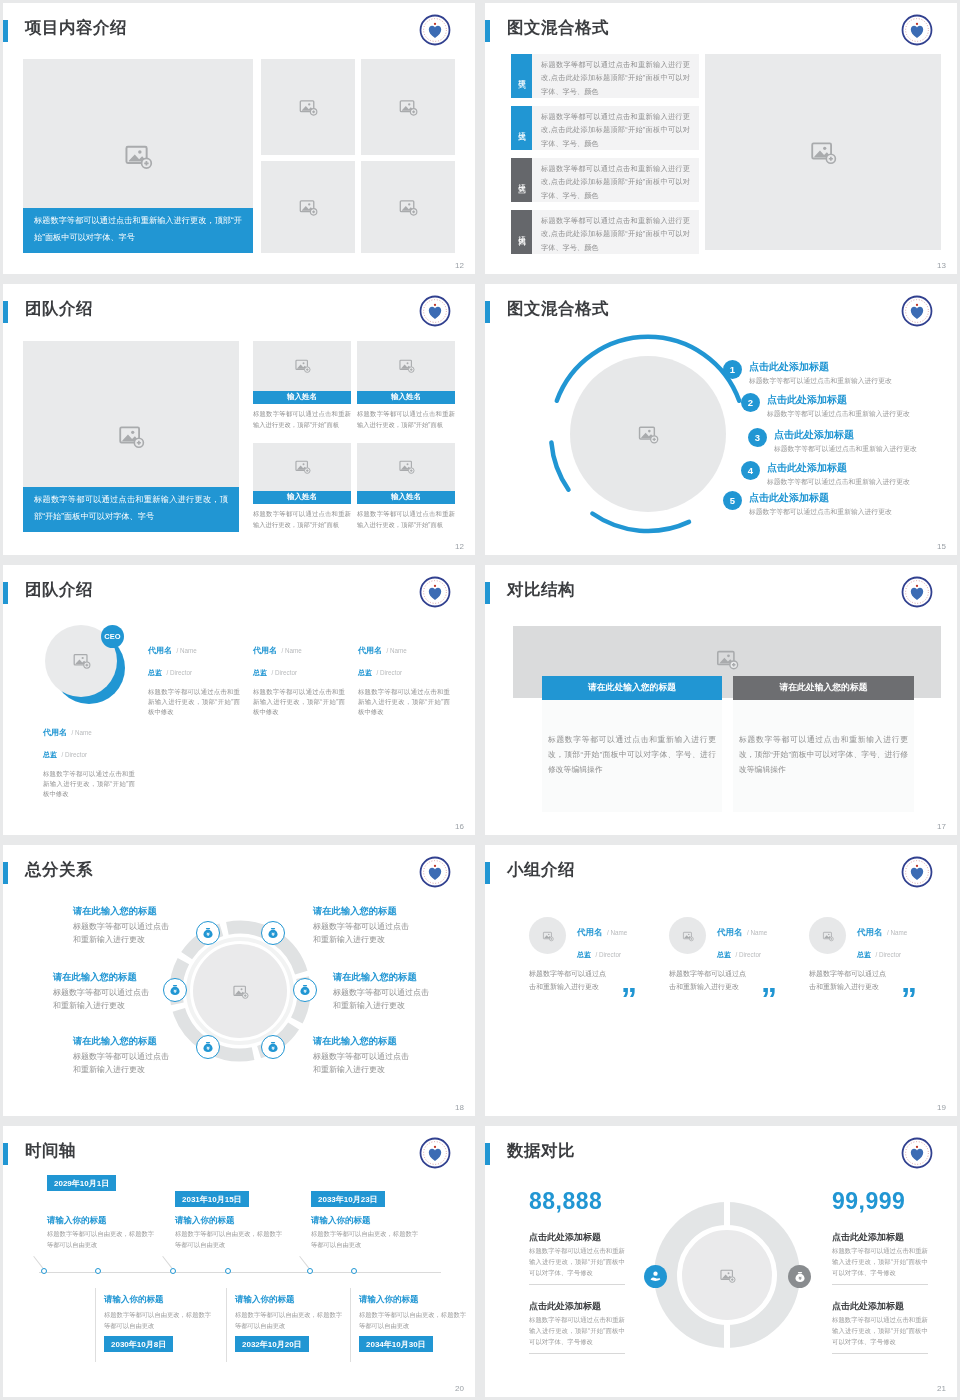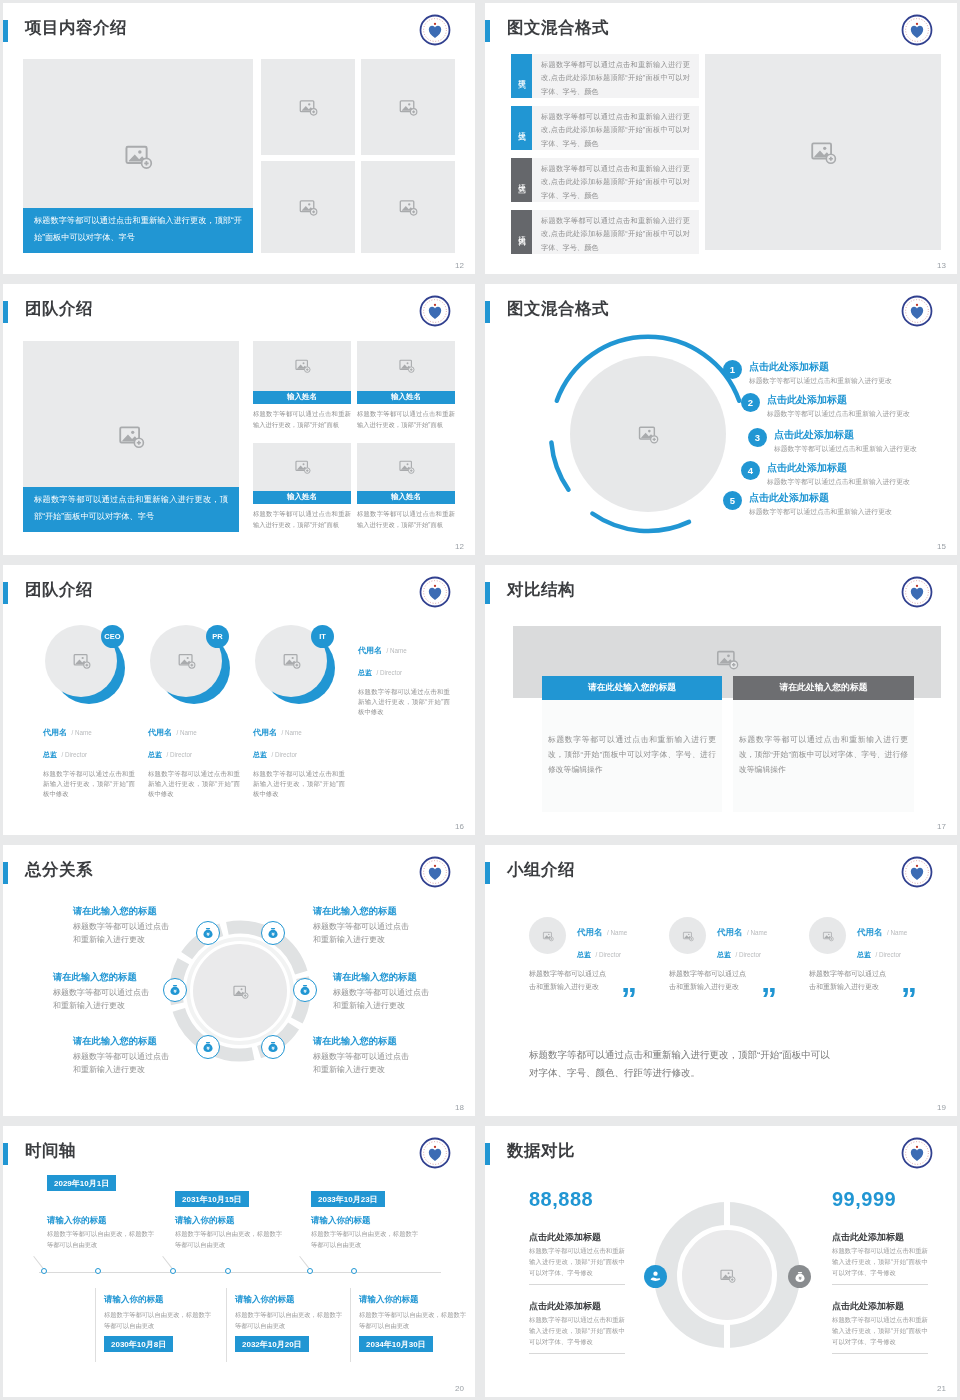--- a/index.html
+++ b/index.html
@@ -55,21 +55,21 @@
   .tth{position:absolute;font-size:8.5px;font-weight:bold;color:var(--accent)}
   .ttd{position:absolute;font-size:6.3px;line-height:1.75;color:#9b9b9b;width:112px}
   .dot{position:absolute;width:6px;height:6px;border:1.5px solid var(--accent);border-radius:50%;background:#fff}
   .tline{position:absolute;height:1px;background:#dadada}
   .diag{position:absolute;width:15px;height:1px;background:#d9d9d9;transform:rotate(52deg);transform-origin:left top}
   .bgrp{position:absolute;border-left:1px solid #dedede;padding:6px 0 0 8px;height:74px}
   .bgrp .h{font-size:8.5px;font-weight:bold;color:var(--accent)}
   .bgrp .d{font-size:6.3px;line-height:1.75;color:#9b9b9b;width:108px;margin-top:3px}
   .bgrp .dt{display:inline-block;background:var(--accent);color:#fff;font-size:8px;font-weight:bold;padding:2.5px 7px;margin-top:5px}
   
-  .bigval{position:absolute;font-size:20px;font-weight:bold;color:var(--accent);letter-spacing:.5px}
+  .bigval{position:absolute;font-size:23px;font-weight:bold;color:var(--accent);letter-spacing:.5px}
   .sb-h{position:absolute;font-size:9px;font-weight:bold;color:#3e4043}
   .sb-d{position:absolute;font-size:6.4px;line-height:1.7;color:#9b9b9b;width:96px;text-align:justify}
   .sb-l{position:absolute;width:96px;border-top:1px solid #d8d8d8}
   .halfc{position:absolute;left:169px;top:76px;width:146px;height:146px}
   .halfc .c{position:absolute;inset:0;border-radius:50%;background:#e3e5e6}
   .halfc .stripe{position:absolute;left:70px;top:0;width:6px;height:146px;background:#fff}
   .halfc .inner{position:absolute;inset:23px;border-radius:50%;background:#eaeaeb;border:5px solid #fff;display:flex;align-items:center;justify-content:center}
   .sicon{position:absolute;width:23px;height:23px;border-radius:50%;display:flex;align-items:center;justify-content:center}
 </style>
 </head>
@@ -329,51 +329,25 @@
                 <path d="M20.3 17.4v3.8M18.4 19.3h3.8" stroke="#a9abad" stroke-width="1.5" fill="none"></path>
               </svg></span>
           </div>
           <div class="mbadge">CEO</div>
         </div>
       <div style="margin-top:14px"><span class="mname">代用名</span> <span class="men">/ Name</span></div>
       <div style="margin-top:4px"><span class="mrole">总监</span> <span class="men">/ Director</span></div>
       <p class="mdesc" style="margin-top:8px">标题数字等都可以通过点击和重新输入进行更改，顶部“开始”面板中修改</p>
     </div>
     <div class="mem" style="left:145px;top:60px">
-      <div class="mwrap">
-          <div class="mblue"></div>
-          <div class="mgray">
-            <span class="ic" style="width:19px;height:19px"><svg viewBox="0 0 26 26" width="100%" height="100%">
-                <rect x="3" y="5" width="17.5" height="14" rx="1.2" fill="none" stroke="#a9abad" stroke-width="1.7"></rect>
-                <circle cx="14.6" cy="9.6" r="1.5" fill="#a9abad"></circle>
-                <path d="M5 17.2l5.2-5.6 3.8 4.2 2.6-2.6 2.9 3.2v1.4H5z" fill="#a9abad"></path>
-                <circle cx="20.3" cy="19.3" r="4.2" fill="#e9eaeb" stroke="#a9abad" stroke-width="1.5"></circle>
-                <path d="M20.3 17.4v3.8M18.4 19.3h3.8" stroke="#a9abad" stroke-width="1.5" fill="none"></path>
-              </svg></span>
-          </div>
-          <div class="mbadge">PR</div>
-        </div>
       <div style="margin-top:14px"><span class="mname">代用名</span> <span class="men">/ Name</span></div>
       <div style="margin-top:4px"><span class="mrole">总监</span> <span class="men">/ Director</span></div>
       <p class="mdesc" style="margin-top:8px">标题数字等都可以通过点击和重新输入进行更改，顶部“开始”面板中修改</p>
     </div>
     <div class="mem" style="left:250px;top:60px">
-      <div class="mwrap">
-          <div class="mblue"></div>
-          <div class="mgray">
-            <span class="ic" style="width:19px;height:19px"><svg viewBox="0 0 26 26" width="100%" height="100%">
-                <rect x="3" y="5" width="17.5" height="14" rx="1.2" fill="none" stroke="#a9abad" stroke-width="1.7"></rect>
-                <circle cx="14.6" cy="9.6" r="1.5" fill="#a9abad"></circle>
-                <path d="M5 17.2l5.2-5.6 3.8 4.2 2.6-2.6 2.9 3.2v1.4H5z" fill="#a9abad"></path>
-                <circle cx="20.3" cy="19.3" r="4.2" fill="#e9eaeb" stroke="#a9abad" stroke-width="1.5"></circle>
-                <path d="M20.3 17.4v3.8M18.4 19.3h3.8" stroke="#a9abad" stroke-width="1.5" fill="none"></path>
-              </svg></span>
-          </div>
-          <div class="mbadge">IT</div>
-        </div>
       <div style="margin-top:14px"><span class="mname">代用名</span> <span class="men">/ Name</span></div>
       <div style="margin-top:4px"><span class="mrole">总监</span> <span class="men">/ Director</span></div>
       <p class="mdesc" style="margin-top:8px">标题数字等都可以通过点击和重新输入进行更改，顶部“开始”面板中修改</p>
     </div>
     <div class="mem" style="left:355px;top:60px">
       <div style="margin-top:14px"><span class="mname">代用名</span> <span class="men">/ Name</span></div>
       <div style="margin-top:4px"><span class="mrole">总监</span> <span class="men">/ Director</span></div>
       <p class="mdesc" style="margin-top:8px">标题数字等都可以通过点击和重新输入进行更改，顶部“开始”面板中修改</p>
     </div>
     <span class="pnum">16</span>
@@ -540,21 +514,20 @@
             <circle cx="20.3" cy="19.3" r="4.2" fill="#e9eaeb" stroke="#a9abad" stroke-width="1.5"></circle>
             <path d="M20.3 17.4v3.8M18.4 19.3h3.8" stroke="#a9abad" stroke-width="1.5" fill="none"></path>
           </svg></span>
       </div>
     <div class="abs" style="left:372px;top:76px">
       <div><span class="mname" style="font-size:8.5px">代用名</span> <span class="men">/ Name</span></div>
       <div style="margin-top:4px"><span class="mrole">总监</span> <span class="men">/ Director</span></div>
     </div>
     <div class="abs" style="left:324px;top:123px;width:78px;font-size:7px;line-height:1.85;color:#8f8f8f">标题数字等都可以通过点击和重新输入进行更改</div>
     <span class="gq" style="left:416px;top:138px">”</span>
-    <div class="abs" style="left:44px;top:201px;width:310px;font-size:9.5px;line-height:1.85;color:#777">标题数字等都可以通过点击和重新输入进行更改，顶部“开始”面板中可以对字体、字号、颜色、行距等进行修改。</div>
     <span class="pnum">19</span>
   </section>
 
   <section class="slide">
     <i class="bar"></i>
     <h2 class="stitle">时间轴</h2>
     <span class="logo ic"><svg viewBox="0 0 36 36" width="100%" height="100%">
           <circle cx="18" cy="18" r="16.3" fill="#fff" stroke="#31408f" stroke-width="2"></circle>
           <circle cx="18" cy="18" r="12.8" fill="none" stroke="#c56a6d" stroke-width="1" stroke-dasharray="1.1 2" opacity=".7"></circle>
           <path d="M18 27 C13 24 11 20.5 11 17.5 C11 15 12.6 13.2 14.8 13.2 C16.2 13.2 17.4 14 18 15.2 C18.6 14 19.8 13.2 21.2 13.2 C23.4 13.2 25 15 25 17.5 C25 20.5 23 24 18 27 Z" fill="#3c6cb4"></path>

